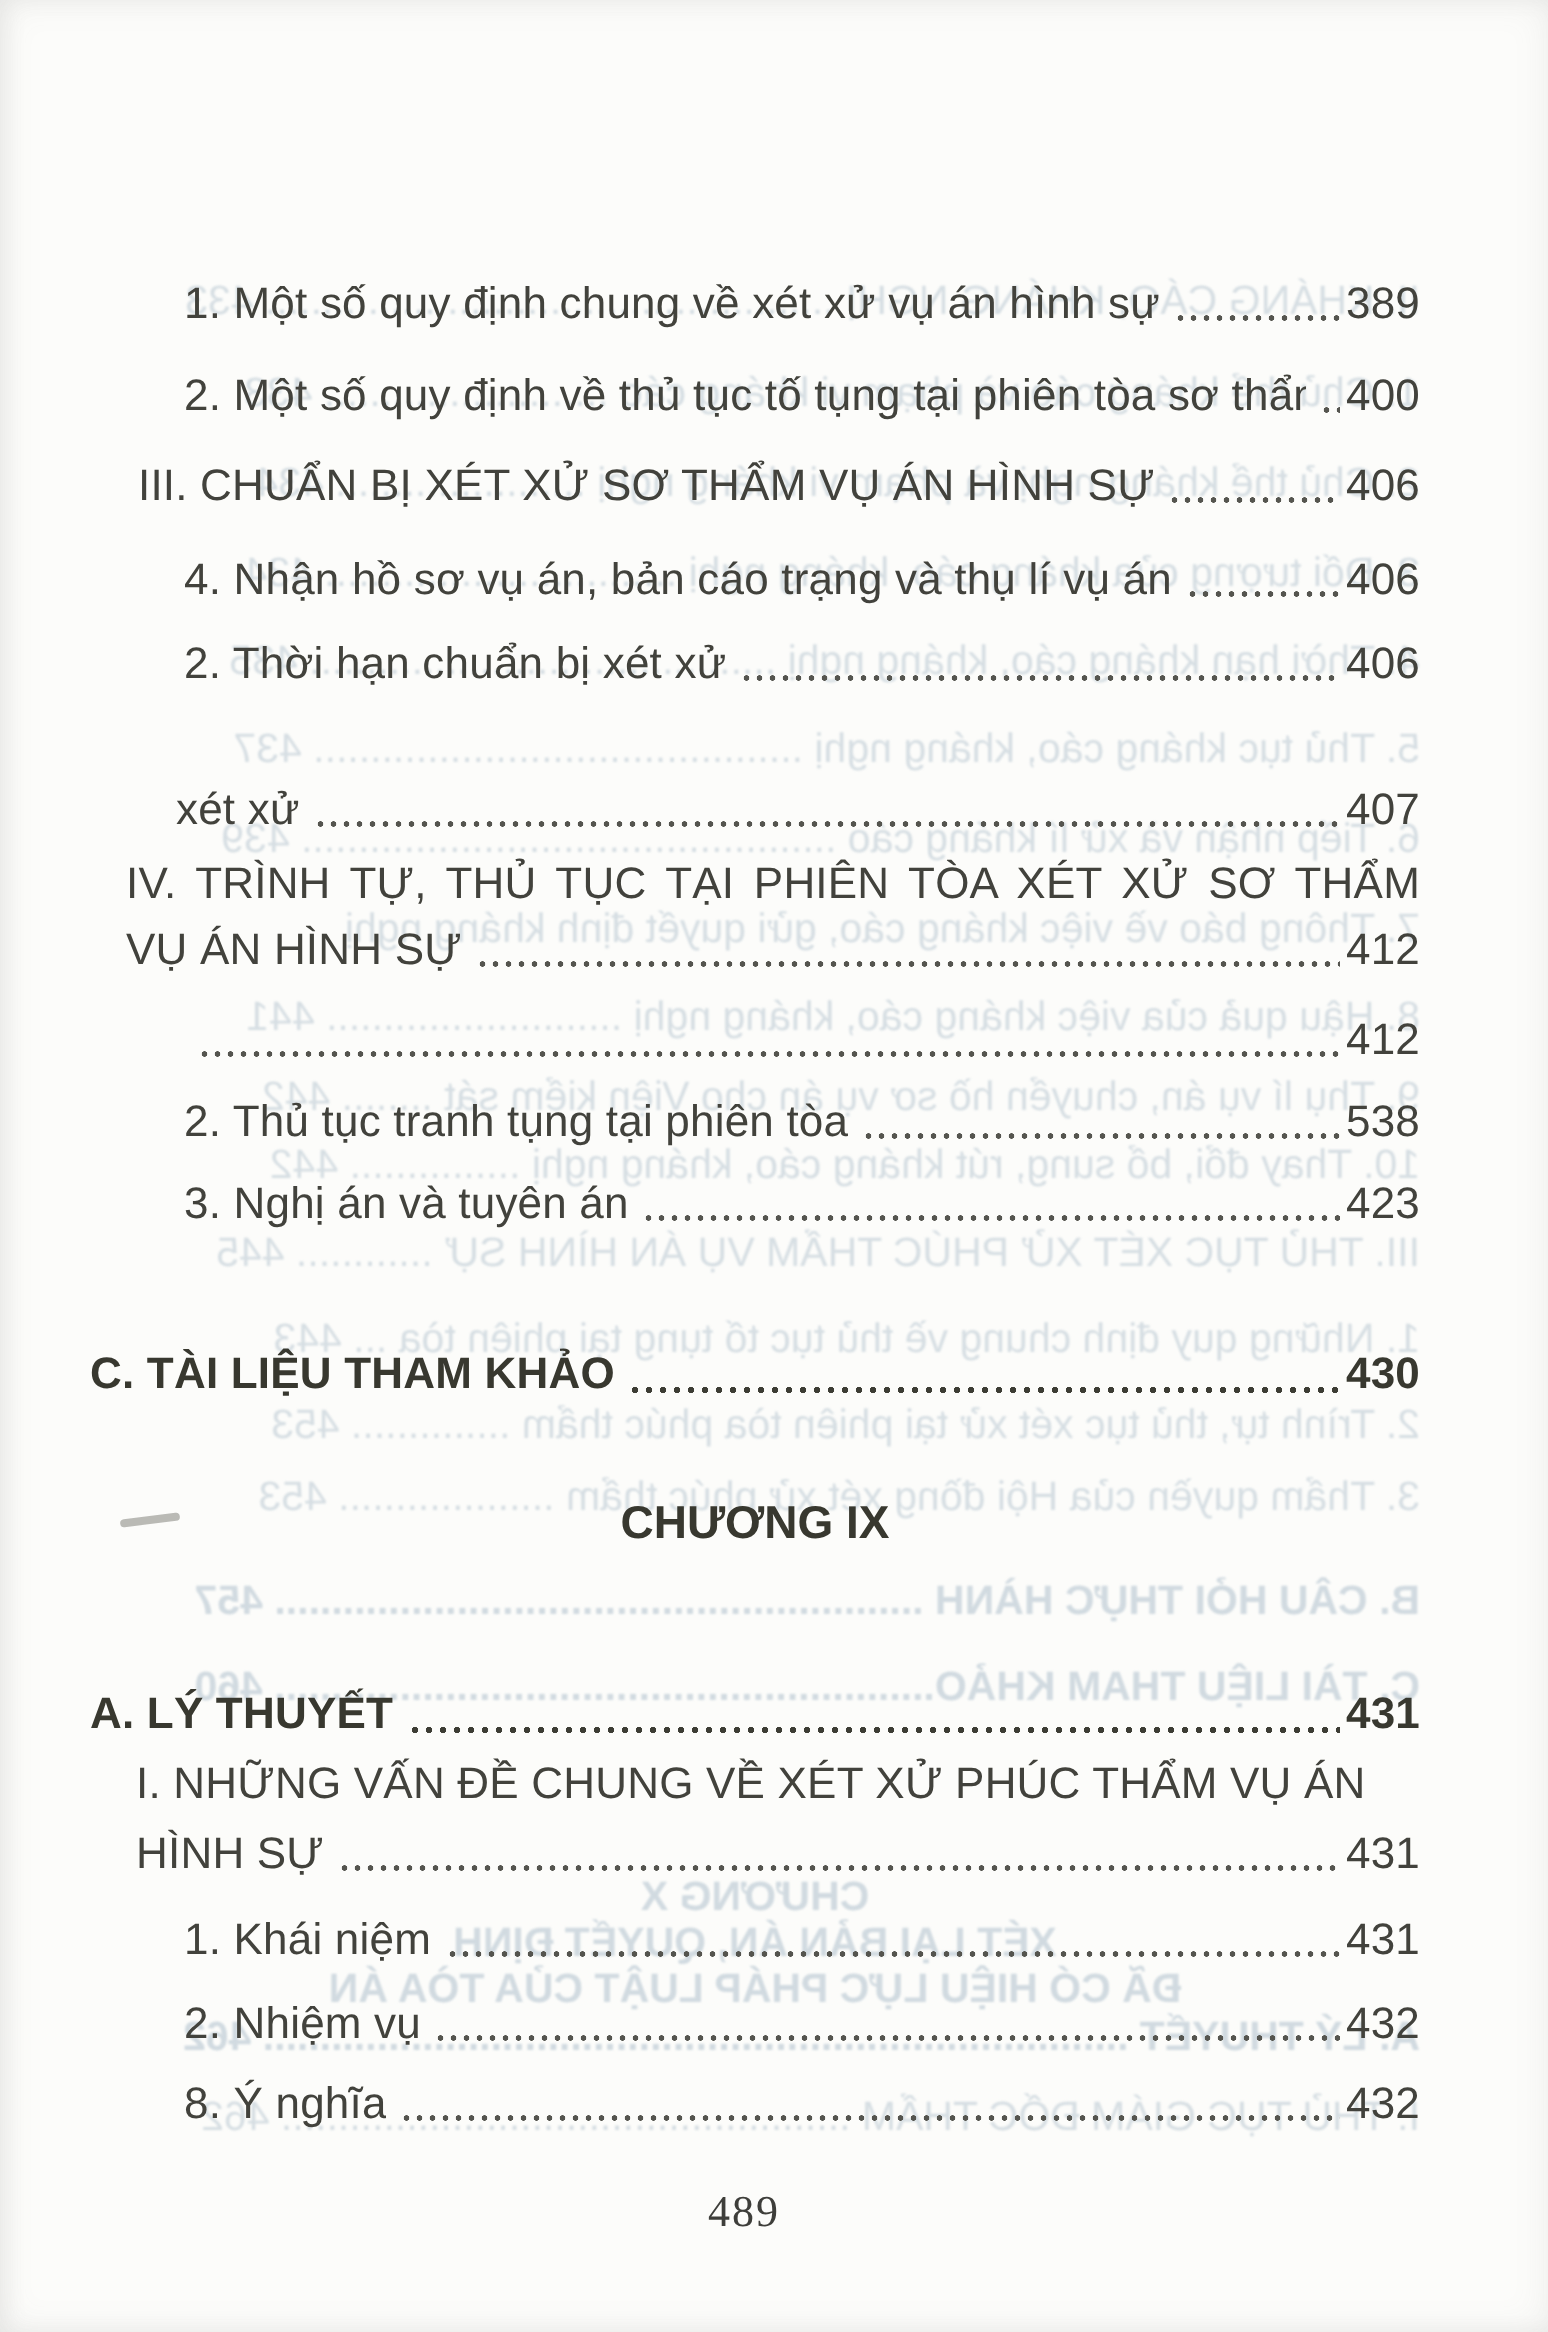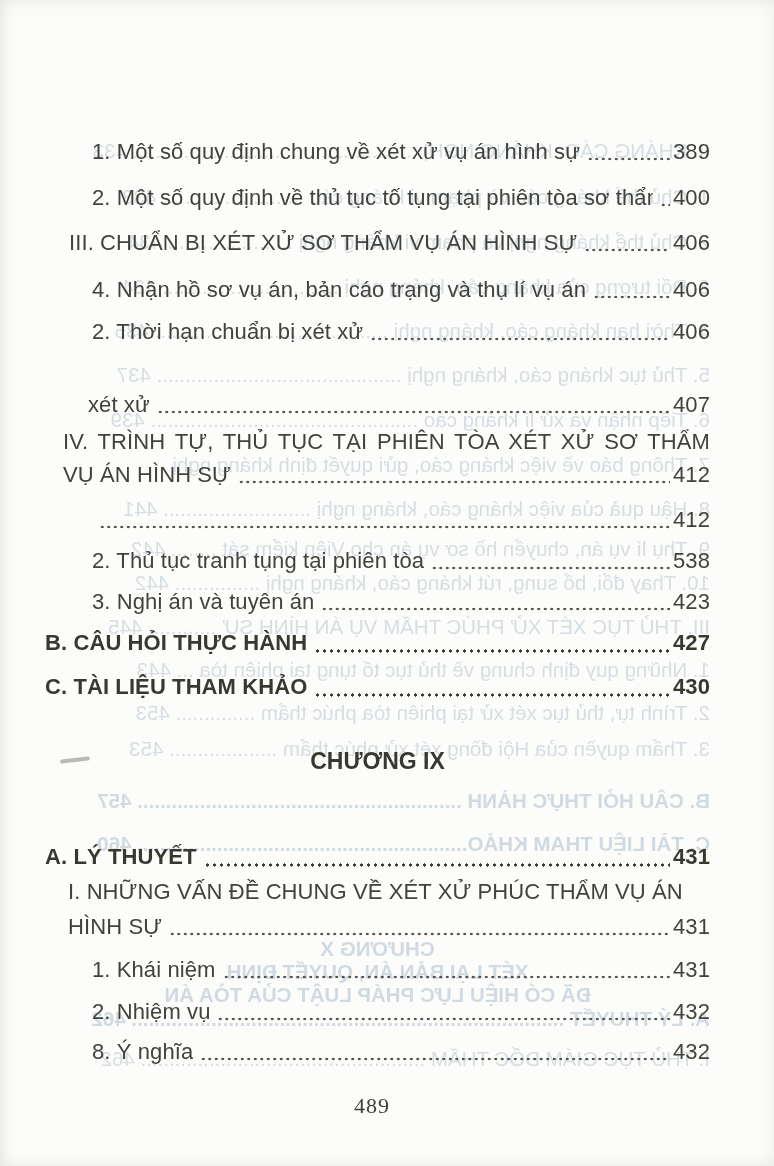--- a/index.html
+++ b/index.html
@@ -155,25 +155,20 @@
       <span class="dots"></span>
       <span class="pg">538</span>
     </div>
 
     <div class="row in-num" style="top:587px">
       <span class="t">3. Nghị án và tuyên án</span>
       <span class="dots"></span>
       <span class="pg">423</span>
     </div>
 
-    <div class="row b" style="top:628px">
-      <span class="t">B. CÂU HỎI THỰC HÀNH</span>
-      <span class="dots"></span>
-      <span class="pg">427</span>
-    </div>
 
     <div class="row b" style="top:672px">
       <span class="t">C. TÀI LIỆU THAM KHẢO</span>
       <span class="dots"></span>
       <span class="pg">430</span>
     </div>
 
     <div class="chap" style="top:746px">CHƯƠNG IX</div>
 
     <div class="row b" style="top:842px">

